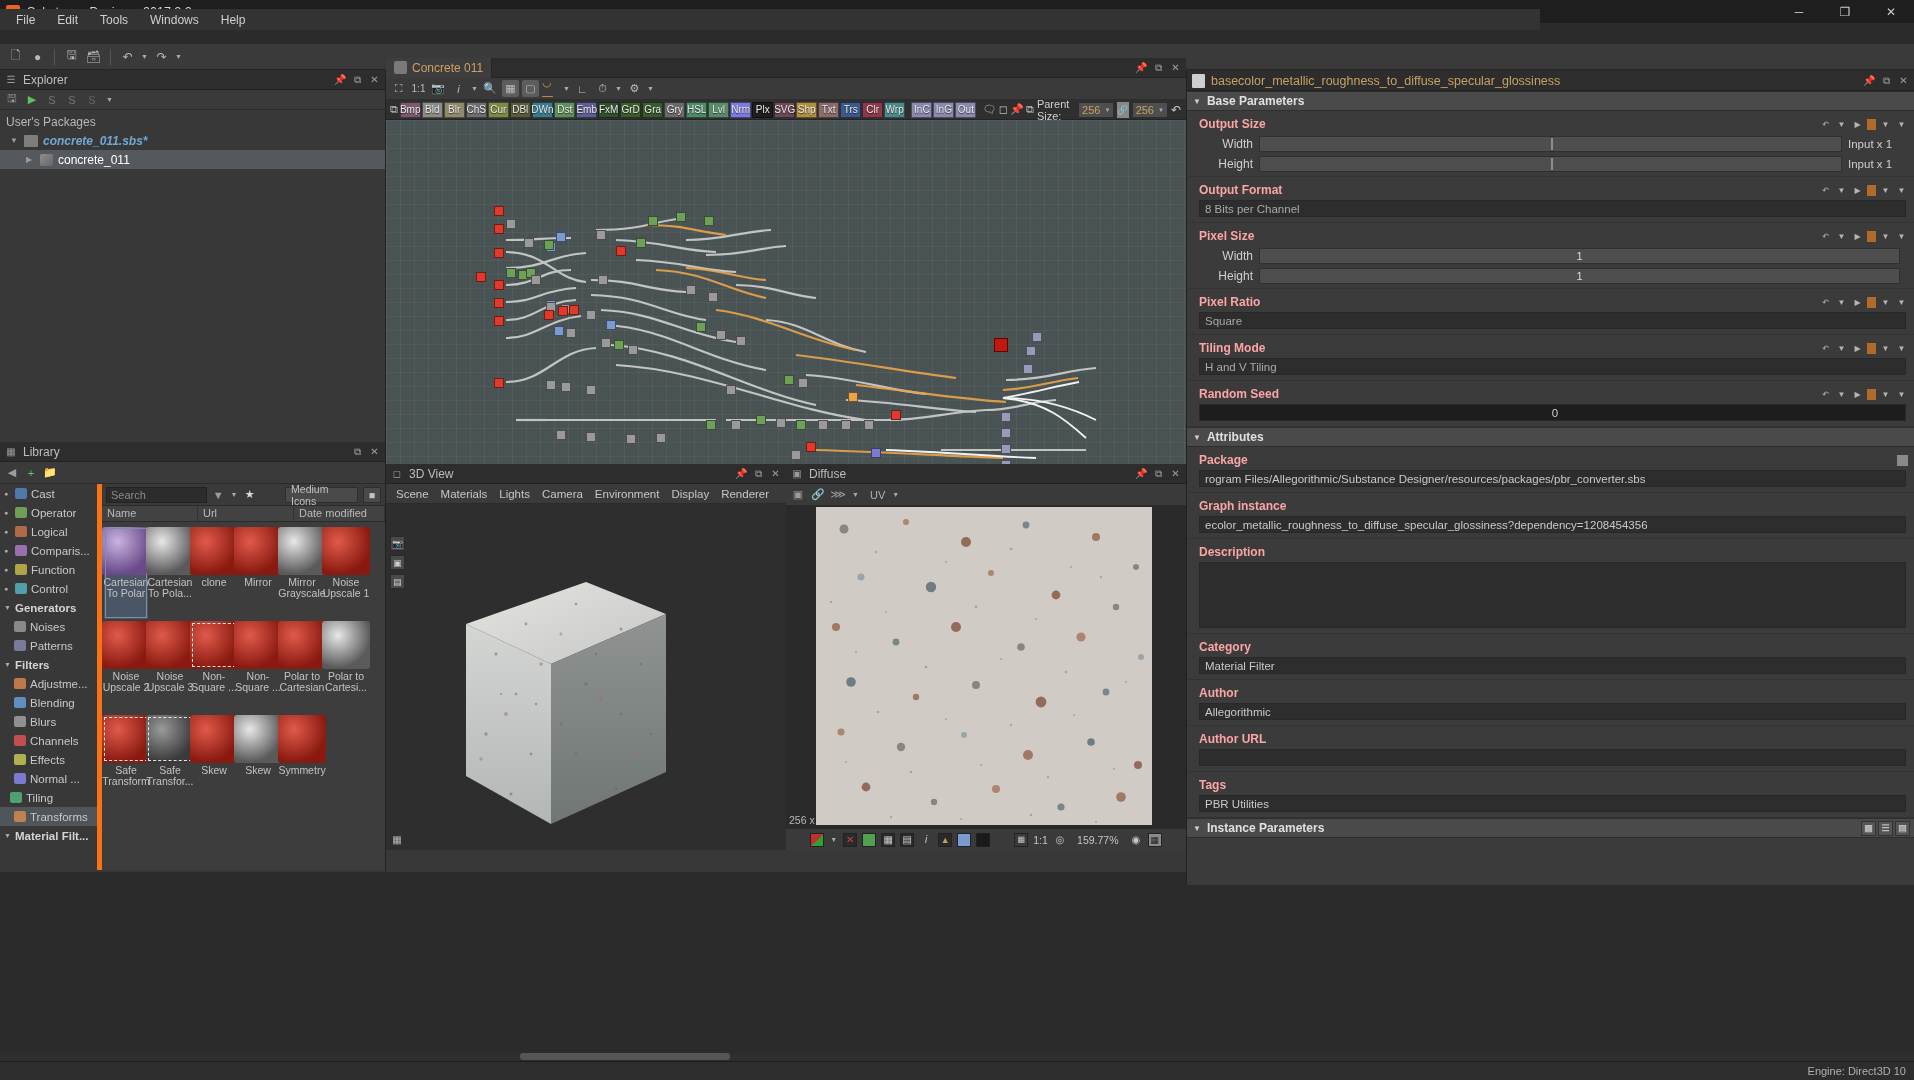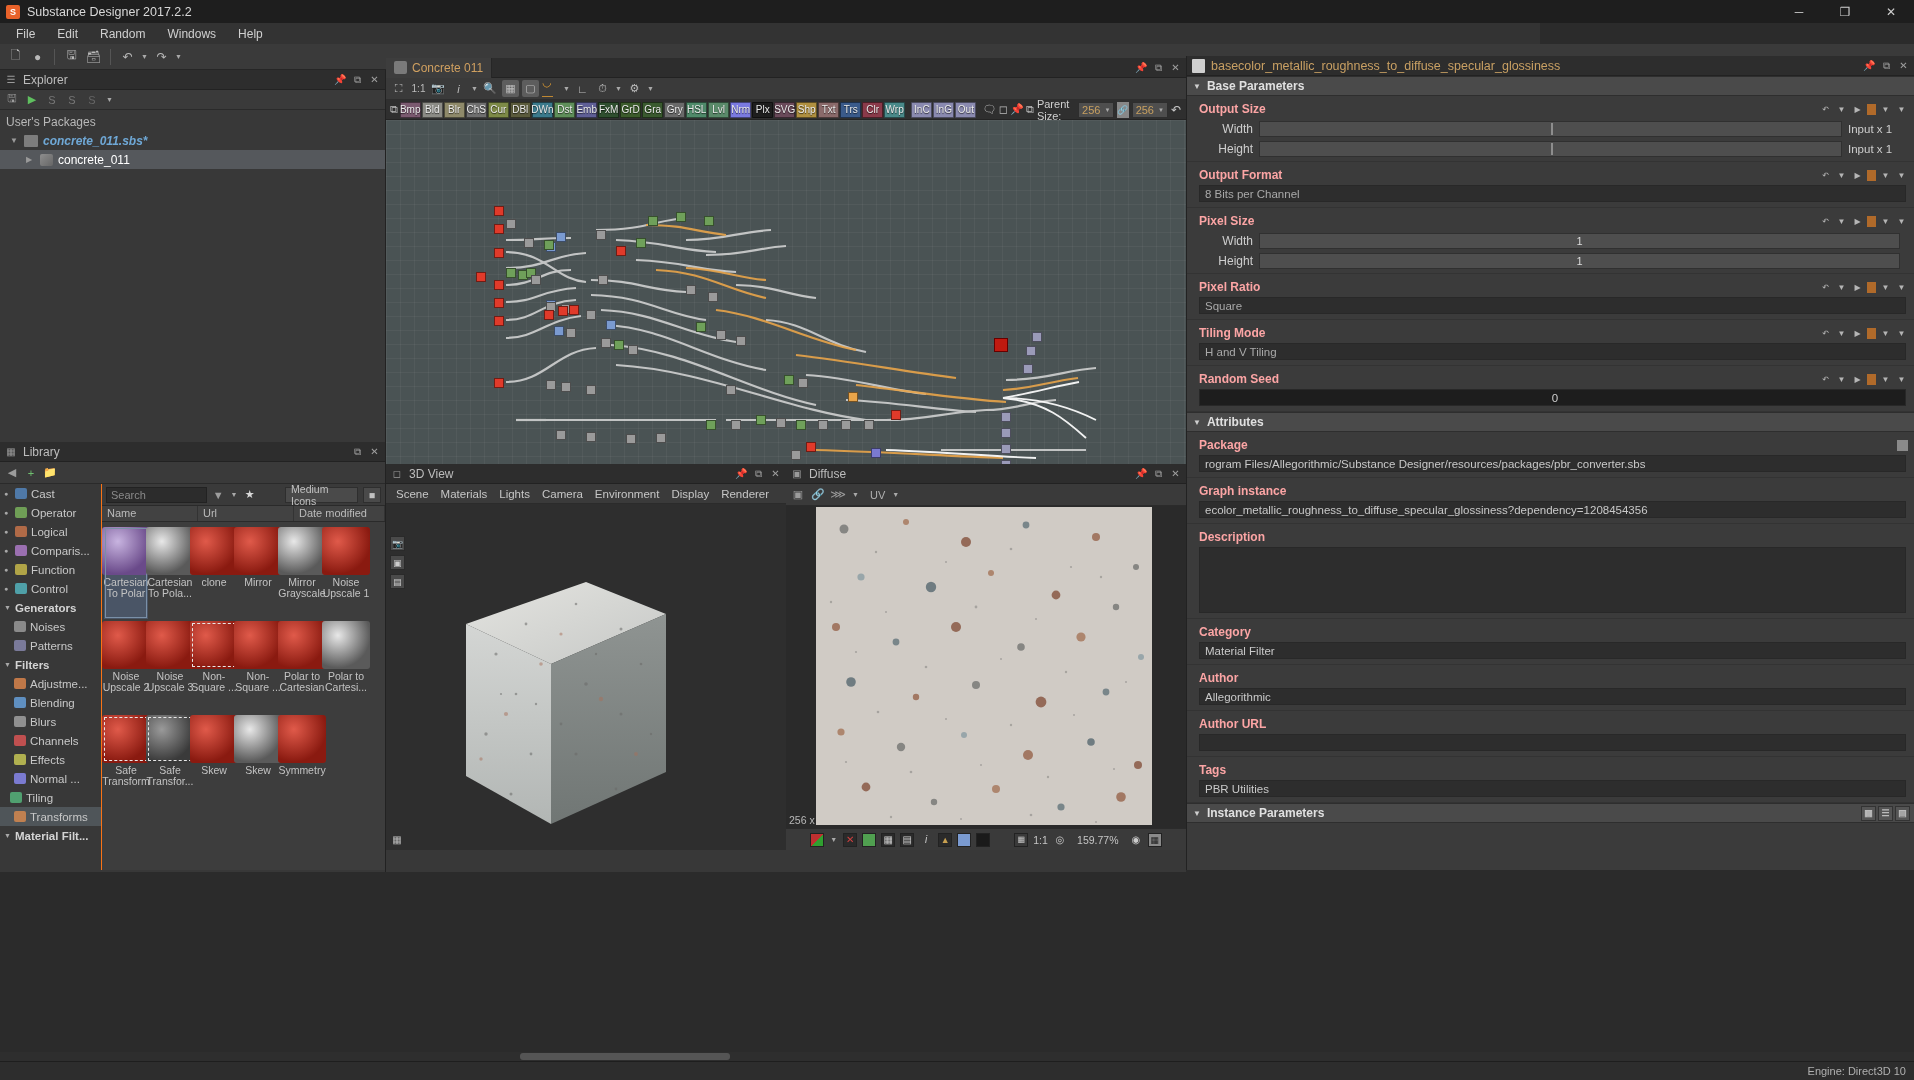--- a/index.html
+++ b/index.html
@@ -24,21 +24,21 @@
     display:flex; align-items:center; justify-content:center;
     color:#fff; font-size:9px; font-weight:bold;
   }
   .titlebar .ttl { font-size:12.5px; color:#d8d8d8; }
   .winbtns { position:absolute; right:0; top:0; height:23px; display:flex; }
   .winbtn { width:46px; height:23px; display:flex; align-items:center; justify-content:center;
             color:#cfcfcf; font-size:12px; }
 
   
   .menubar {
-    position:absolute; left:0; top:23px; width:1540px; height:21px;
+    position:absolute; left:0; top:9px; width:1540px; height:21px;
     background:#333333; display:flex; align-items:center; padding-left:5px;
   }
   .menuitem { padding:2px 11px; font-size:12px; color:#d0d0d0; }
 
   
   .maintoolbar {
     position:absolute; left:0; top:44px; width:1914px; height:26px;
     background:#3a3a3a; border-bottom:1px solid #262626;
     display:flex; align-items:center; padding-left:6px; gap:3px;
   }
@@ -78,21 +78,21 @@
   .exp-row.selected { background:#55585c; }
   .exp-row.selected .lbl { color:#fff; }
   .graphicon { width:13px;height:12px;margin-right:5px;border-radius:2px;
                background:linear-gradient(135deg,#8e8e8e,#666); display:inline-block;}
 
   
   #library { left:0; top:442px; width:386px; height:430px; border-right:1px solid #222; }
   .lib-toolbar { height:22px; background:#3a3a3a; display:flex; align-items:center;
                  padding-left:5px; gap:5px; border-bottom:1px solid #2a2a2a;}
   .lib-split { display:flex; height:386px; }
-  .lib-tree { width:102px; background:#383838; border-right:1px solid #f97316; overflow:hidden;}
+  .lib-tree { width:102px; background:#383838; border-right:5px solid #f97316; overflow:hidden;}
   .lib-cat { display:flex; align-items:center; height:19px; font-size:11.5px; padding-left:4px; }
   .lib-cat.group { font-weight:bold; color:#d4d4d4; }
   .lib-cat .tri { width:11px; font-size:7px; color:#a8a8a8; }
   .lib-cat .sq { width:12px;height:11px;margin-right:4px;border-radius:2px; }
   .lib-cat.sel { background:#4f5559; }
   .lib-right { flex:1; display:flex; flex-direction:column; background:#3d3d3d;}
   .lib-search { height:22px; background:#3a3a3a; display:flex; align-items:center;
                 padding:0 4px; gap:5px; border-bottom:1px solid #2a2a2a;}
   .searchbox { width:108px; height:16px; background:#2c2c2c; border:1px solid #222;
                color:#8a8a8a; font-size:11px; padding:0 4px; line-height:15px; }
@@ -150,21 +150,21 @@
   
   #view2d { left:786px; top:464px; width:400px; height:408px; background:#383838; }
   .v2-tb { height:22px; background:#3a3a3a; display:flex; align-items:center;
            padding-left:5px; gap:6px; border-bottom:1px solid #2b2b2b; }
   .v2-canvas { position:relative; background:#2a2a2a; overflow:hidden; }
   .v2-bottom { height:22px; background:#3a3a3a; display:flex; align-items:center;
                justify-content:center; gap:5px; border-top:1px solid #2b2b2b;}
   .sw { width:14px; height:14px; border:1px solid #222; }
 
   
-  #props { left:1186px; top:56px; width:728px; height:814px;
+  #props { left:1186px; top:71px; width:728px; height:814px;
            background:#3b3b3b; border-left:1px solid #222; }
   .pr-head { height:20px; background:#2d2d2d; display:flex; align-items:center;
              border-bottom:1px solid #222; padding-left:5px; }
   .pr-head .pico { width:13px;height:14px;background:#cfcfcf;border-radius:1px;margin-right:6px;
                    position:relative; }
   .pr-head .ptitle { flex:1; font-size:12.5px; color:#c9a063; }
   .section-hdr { height:20px; background:#4a4a4a; display:flex; align-items:center;
                  font-weight:bold; font-size:12px; color:#e0e0e0; padding-left:6px;
                  border-top:1px solid #2e2e2e; border-bottom:1px solid #2e2e2e;}
   .section-hdr .tri { font-size:8px; margin-right:6px; color:#cfcfcf; }
@@ -216,21 +216,21 @@
     <div class="winbtns">
       <div class="winbtn">─</div>
       <div class="winbtn">❐</div>
       <div class="winbtn close">✕</div>
     </div>
   </div>
 
   <div class="menubar">
     <div class="menuitem">File</div>
     <div class="menuitem">Edit</div>
-    <div class="menuitem">Random</div>
+    <div class="menuitem">Tools</div>
     <div class="menuitem">Windows</div>
     <div class="menuitem">Help</div>
   </div>
 
   <div class="maintoolbar">
     <div class="tbicon">🗋</div>
     <div class="tbicon">●</div>
     <div class="tbsep"></div>
     <div class="tbicon">🖫</div>
     <div class="tbicon">🗃</div>

